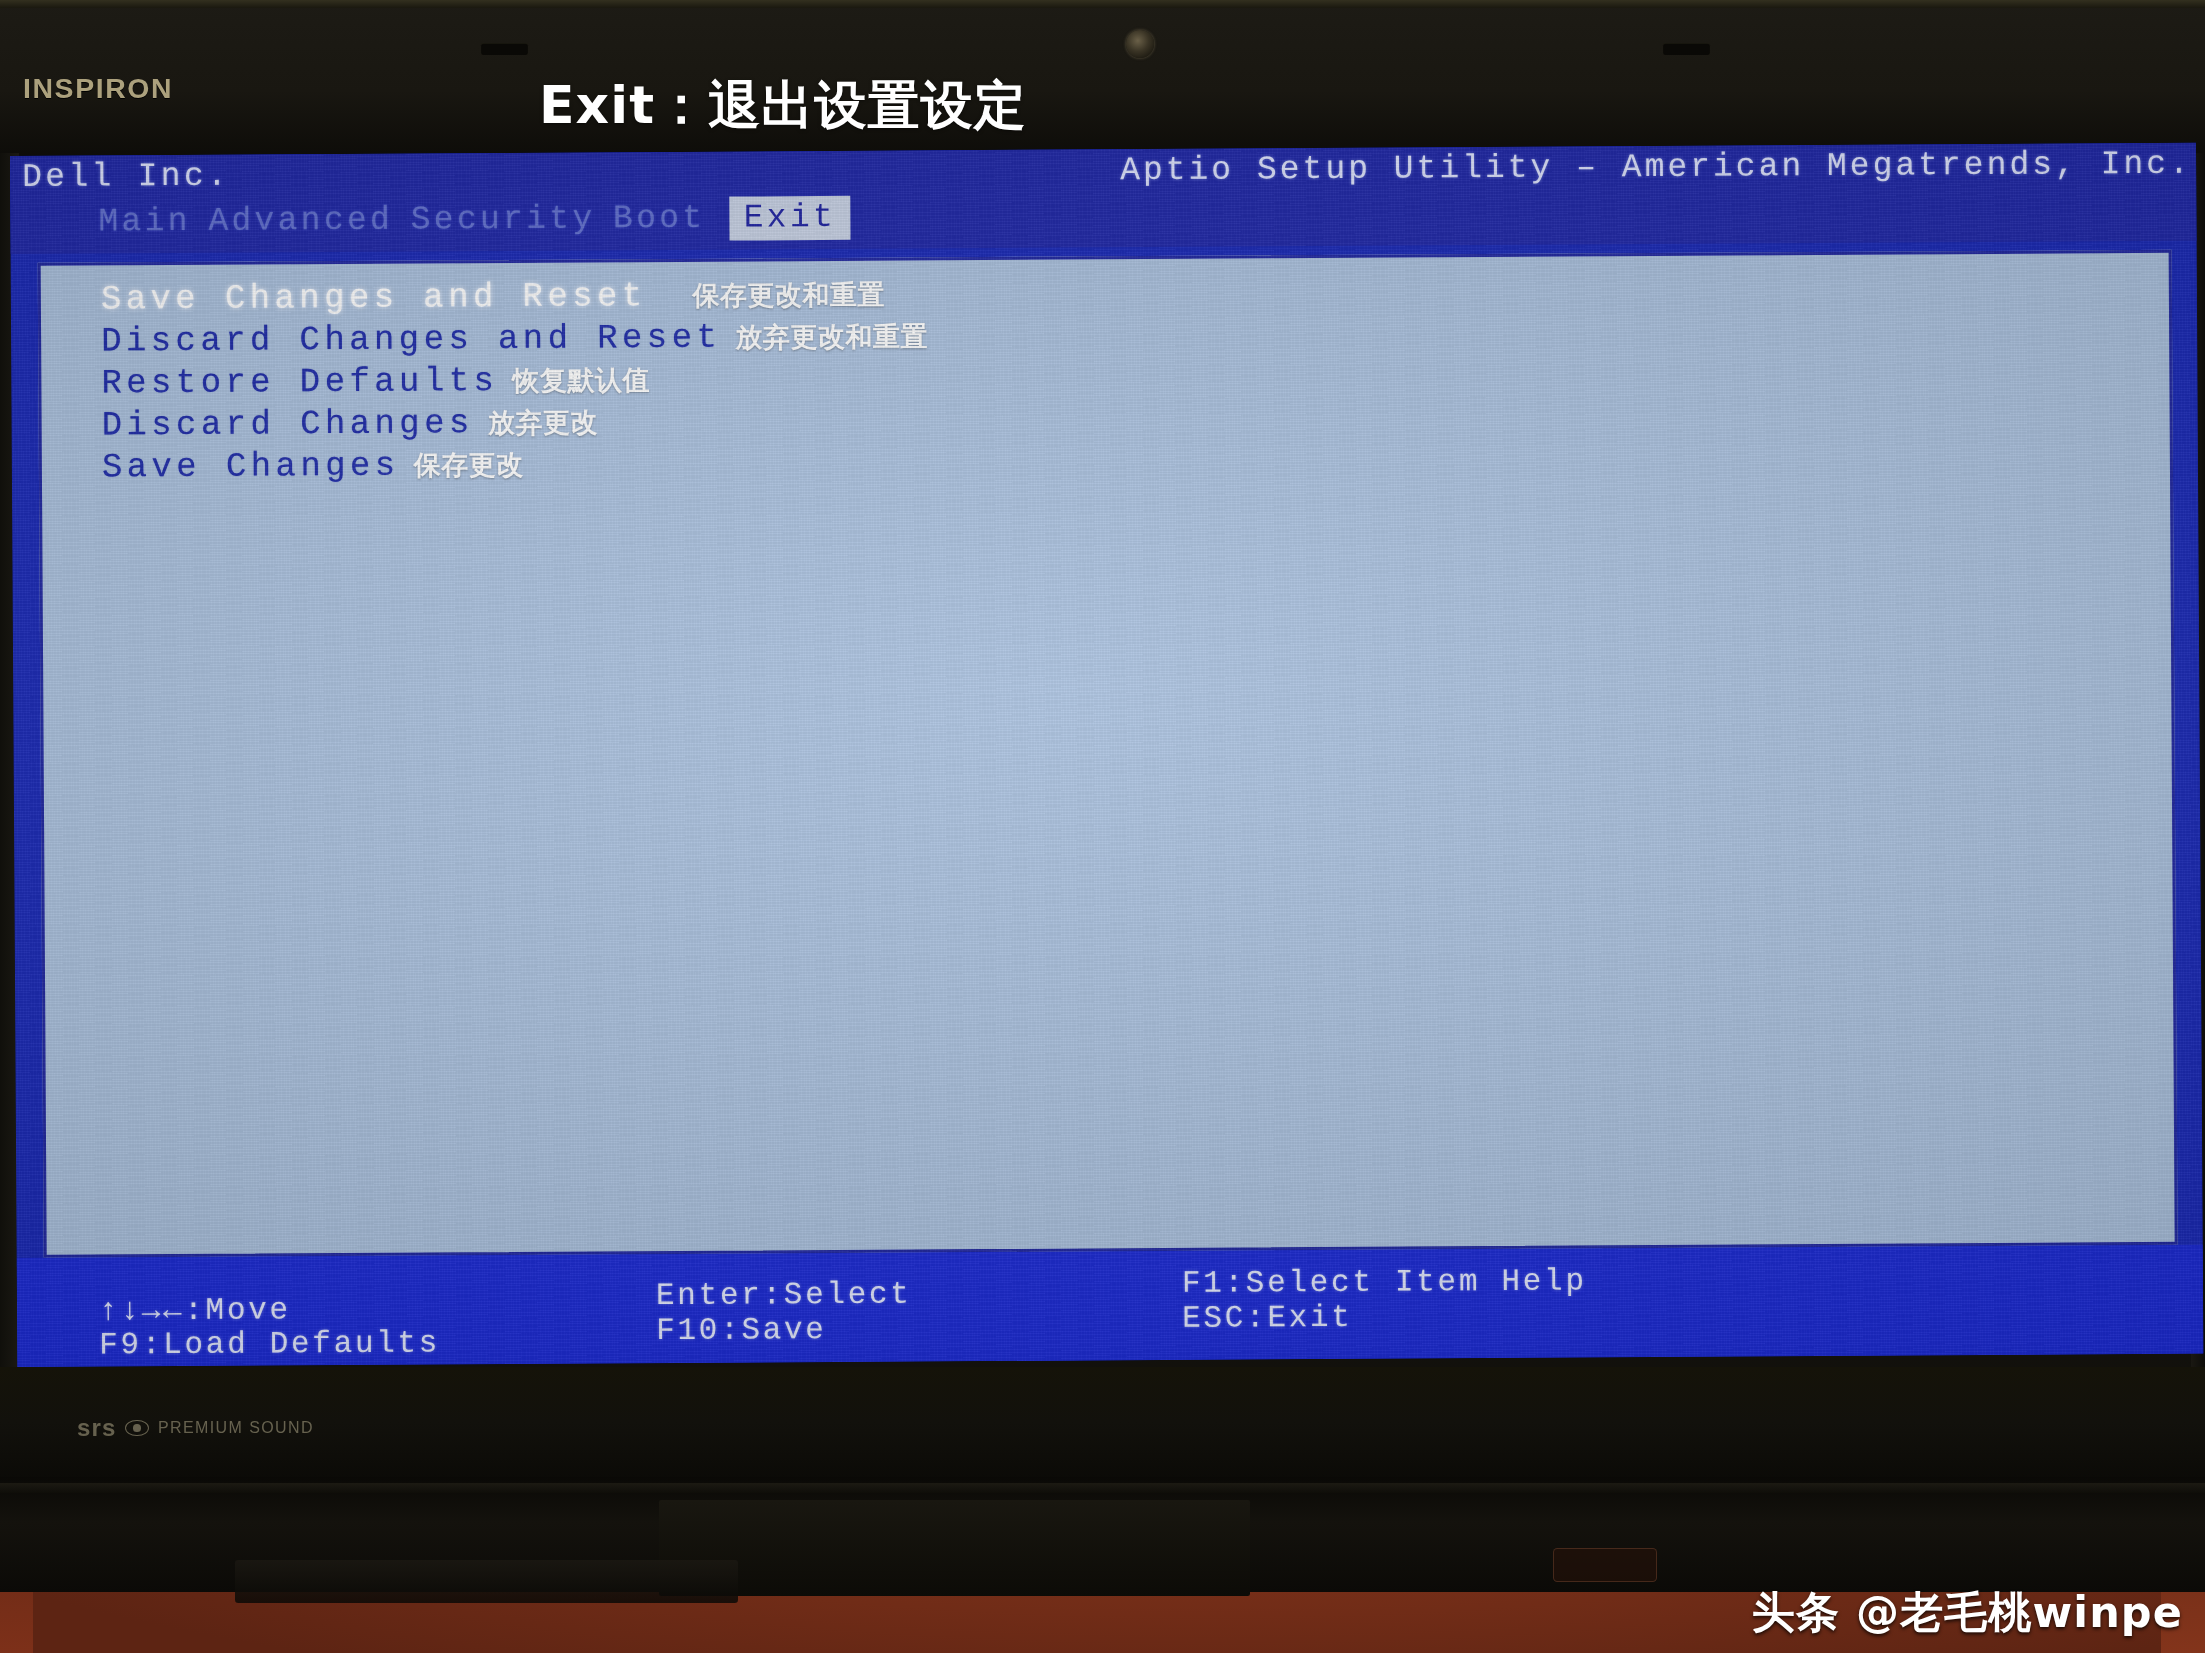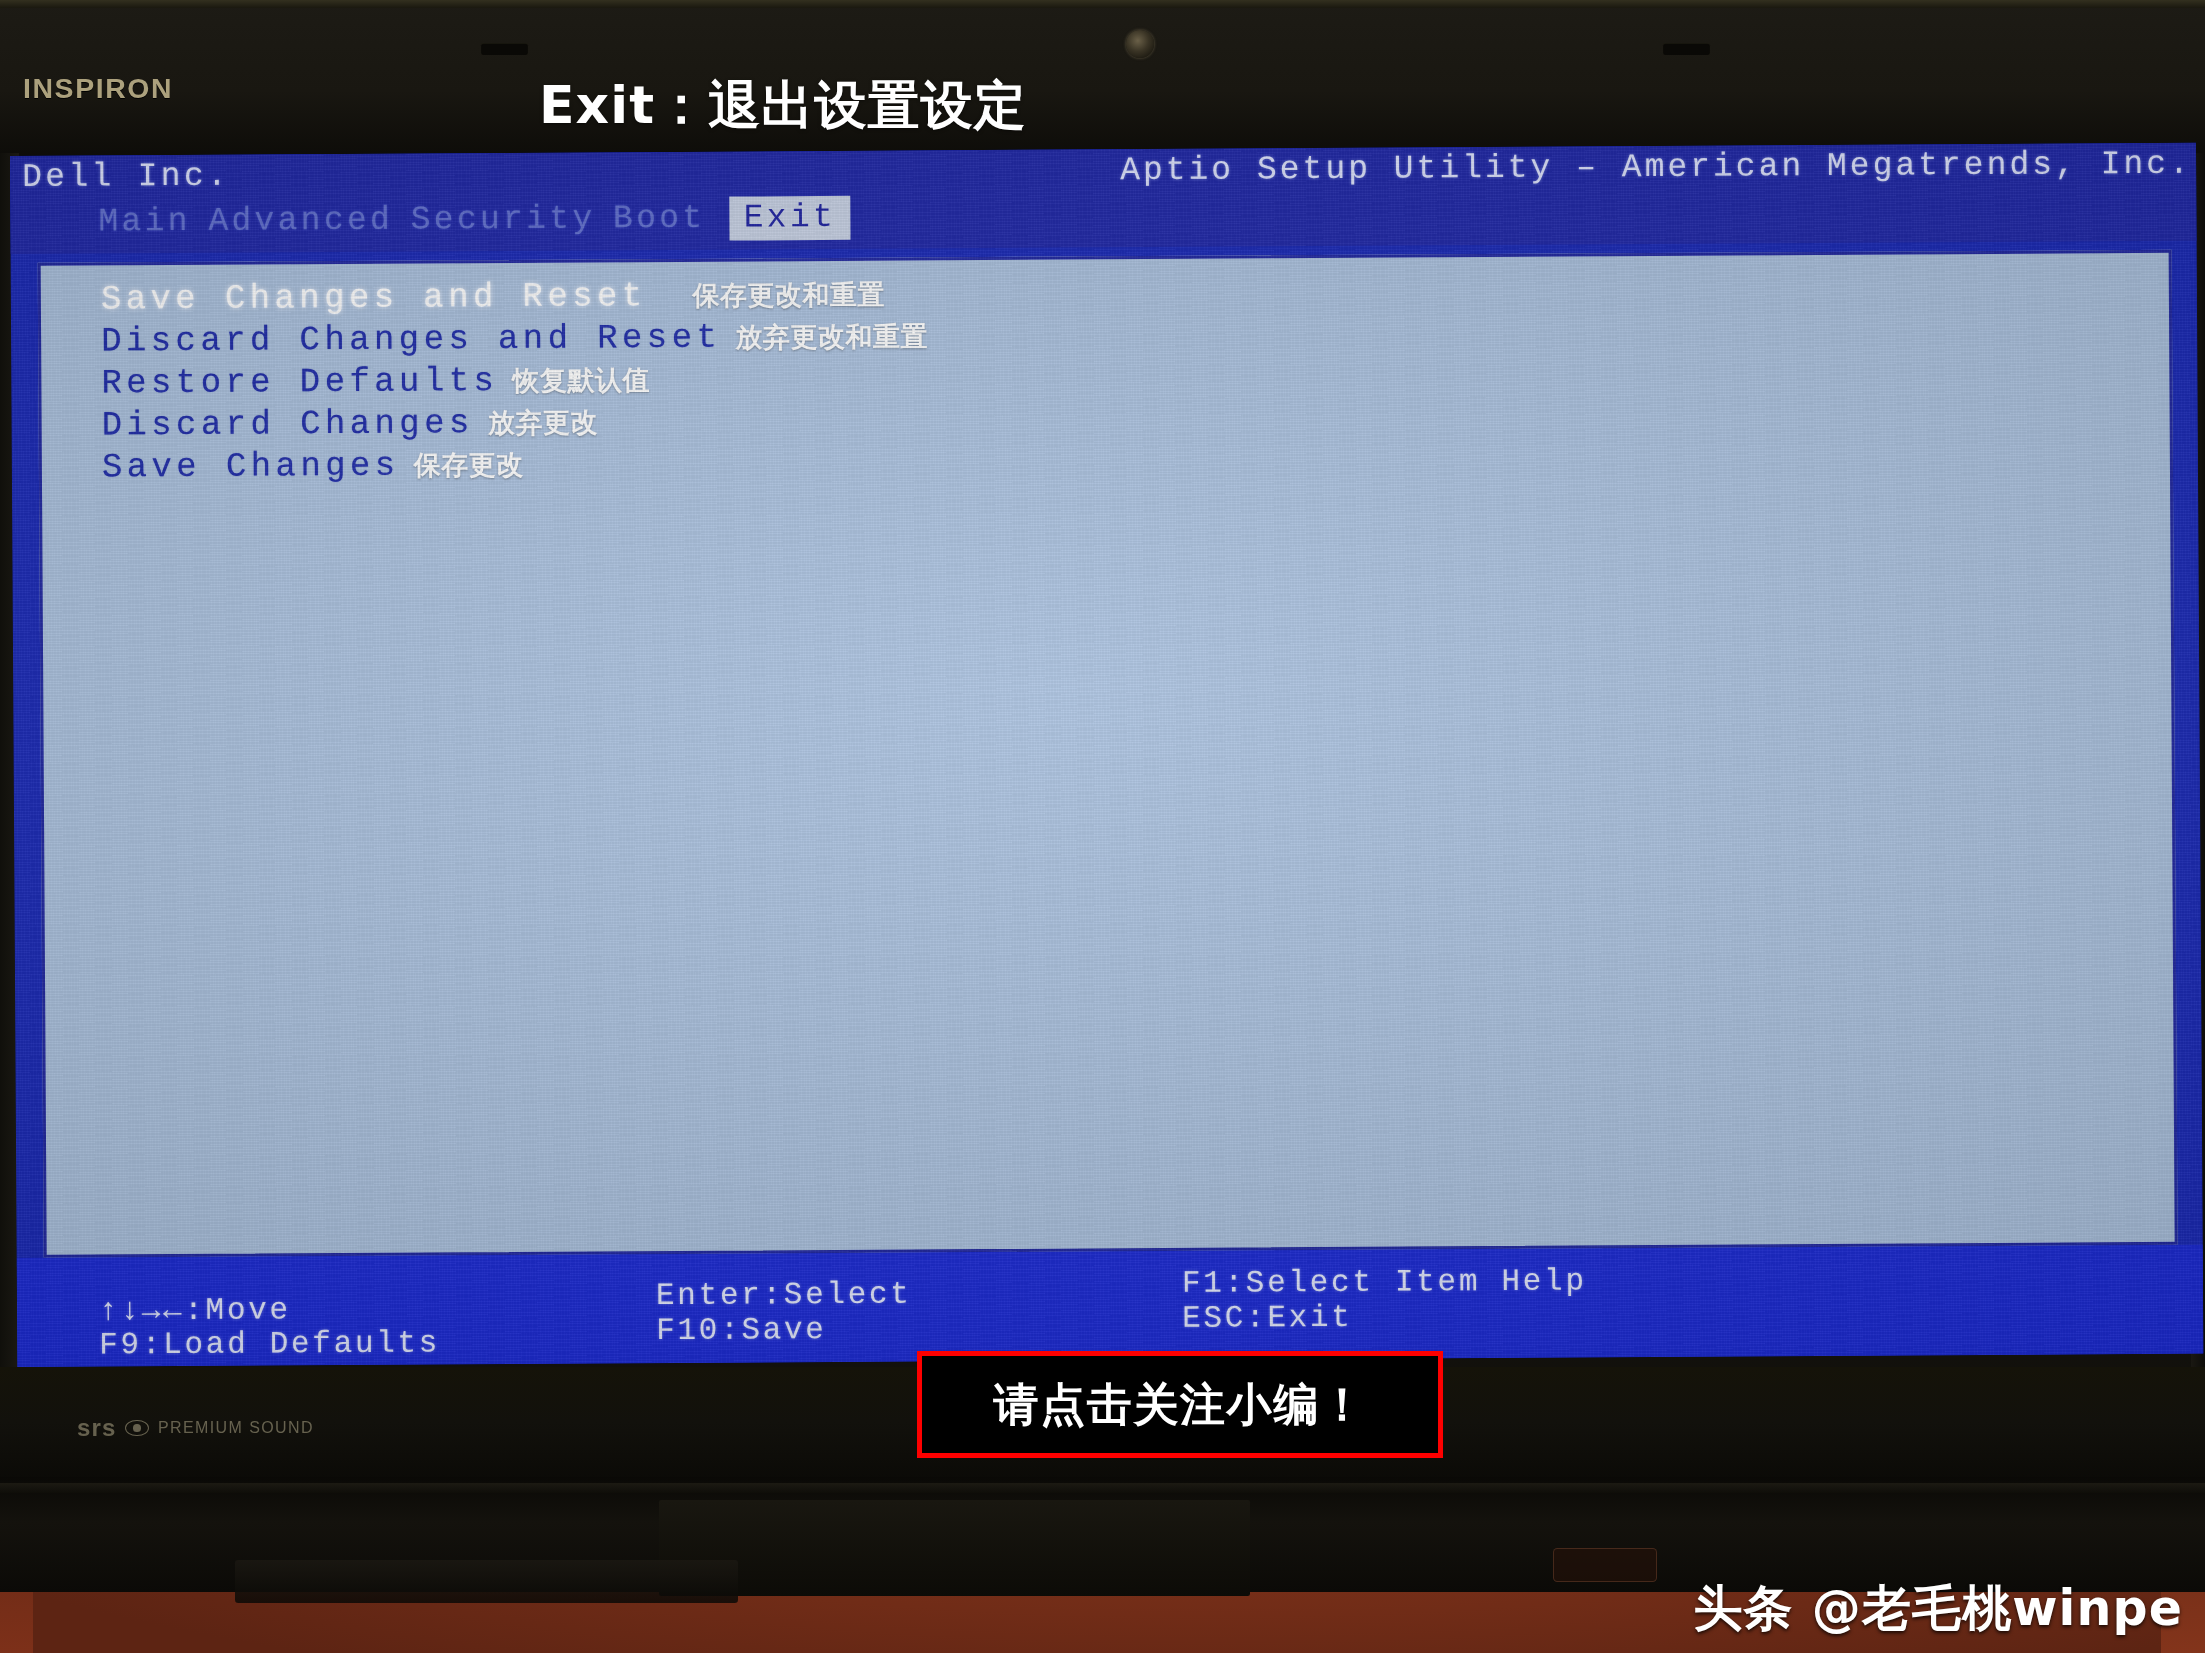--- a/index.html
+++ b/index.html
@@ -368,21 +368,21 @@
     font-weight: 700;
     color: #ffffff;
     letter-spacing: 1.6px;
     white-space: nowrap;
   }
 
   .watermark {
     position: absolute;
     right: 22px; bottom: 12px;
     font-family: "DejaVu Sans", "Liberation Sans", sans-serif;
-    font-size: 49px;
+    font-size: 43px;
     font-weight: 700;
     color: #ffffff;
     letter-spacing: 1.1px;
     white-space: nowrap;
     z-index: 30;
     text-shadow: 0 1.6px 3.8px rgba(0,0,0,.75);
   }
 </style>
 </head>
 <body>
@@ -476,20 +476,17 @@
     <div class="hinge"></div>
     <div class="touch-strip"></div>
     <div class="hinge-block a"></div>
     <div class="keyboard-hint"></div>
   </div>
 
   <div class="desk-sticker"></div>
 
   <div class="title-overlay">Exit：退出设置设定</div>
 
-  <div class="cta-box">
-    <span class="cta-text">请点击关注小编！</span>
-  </div>
 
   <div class="watermark">头条 @老毛桃winpe</div>
 
 </div>
 
 
 </body></html>

